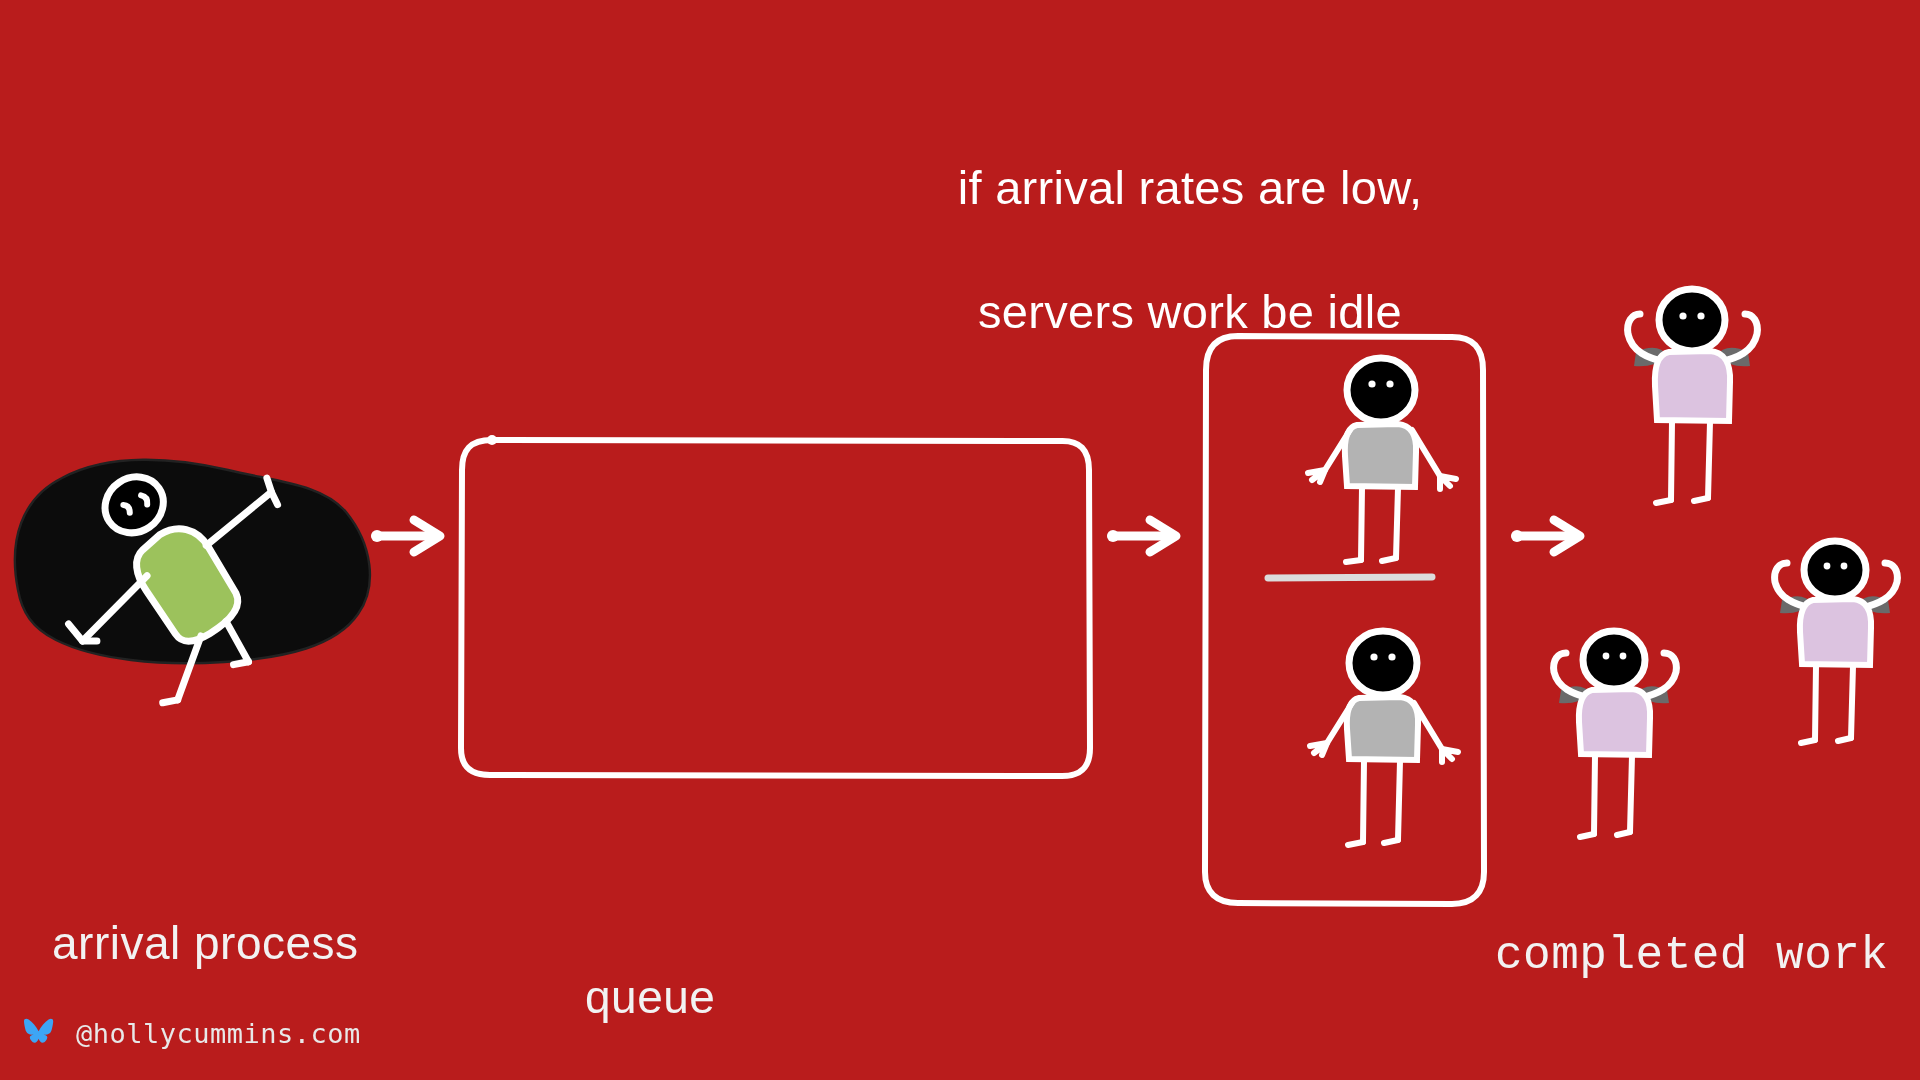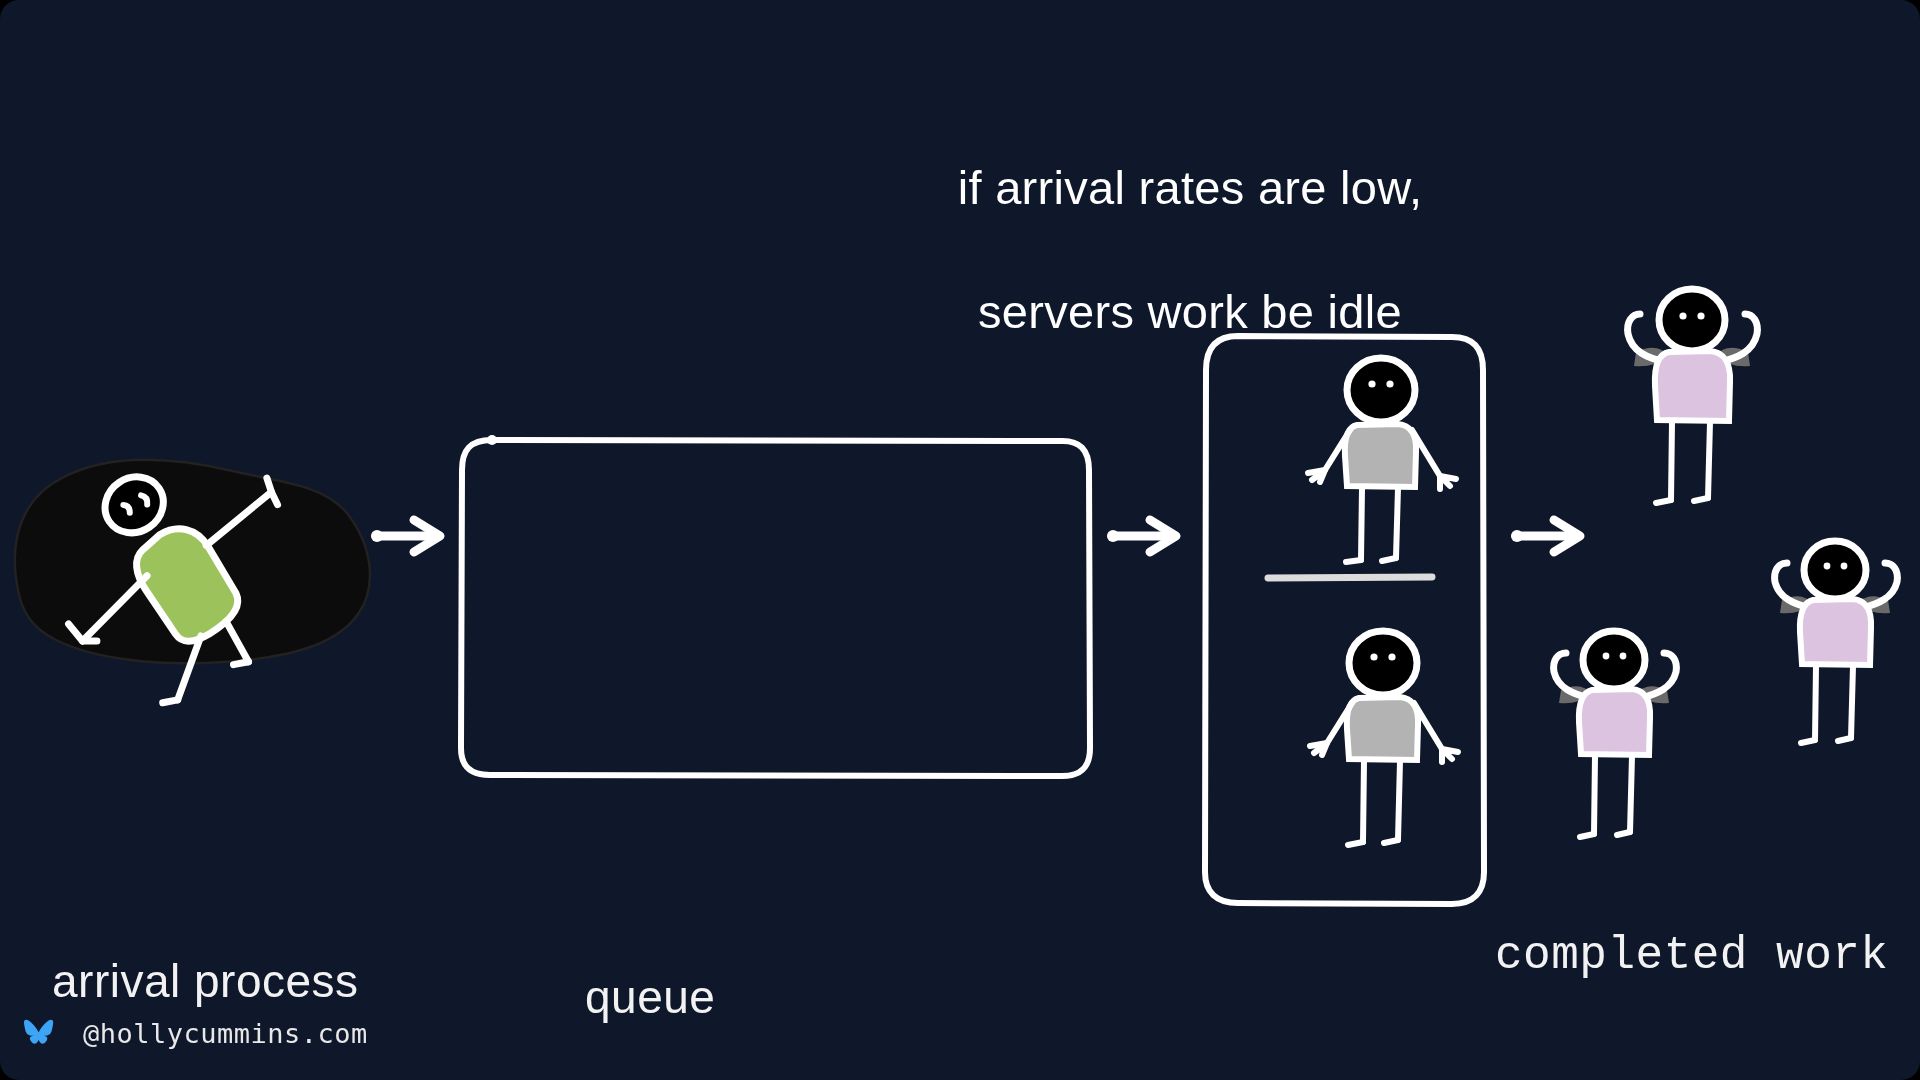--- a/index.html
+++ b/index.html
@@ -14,22 +14,21 @@
     overflow: hidden;
     font-family: "Liberation Sans", sans-serif;
     color: #ffffff;
     position: relative;
   }
   #slide {
     position: absolute;
     left: 0; top: 0;
     width: 1920px;
     height: 1080px;
-    background: #0f172a;
-    border-radius: 19px;
+    background: #b91c1c;
   }
   .layer {
     position: absolute;
     left: 0; top: 0;
     width: 1920px;
     height: 1080px;
   }
 
   
   #caption {
@@ -49,33 +48,33 @@
 
   
   .stage-label {
     position: absolute;
     font-size: 46px;
     font-weight: 300;
     color: #f2f2f2;
     letter-spacing: 0.5px;
     white-space: nowrap;
   }
-  #label-arrival   { left: 52px;   top: 954px; }
+  #label-arrival   { left: 52px;   top: 916px; }
   #label-queue     { left: 585px;  top: 970px; }
   #label-servers   { left: 1190px; top: 932px; }
   #label-completed { left: 1495px; top: 930px; font-family: Liberation Mono, monospace; }
 
   
   #watermark {
     position: absolute;
     left: 22px;
     top: 1018px;
     display: flex;
-    align-items: center;
-    gap: 27px;
+    align-items: flex-start;
+    gap: 20px;
   }
   #watermark .handle {
     font-family: "DejaVu Sans Mono", "Liberation Mono", monospace;
     font-size: 27px;
     color: #e8e8e8;
     letter-spacing: 0.5px;
   }
 </style>
 </head>
 <body>

